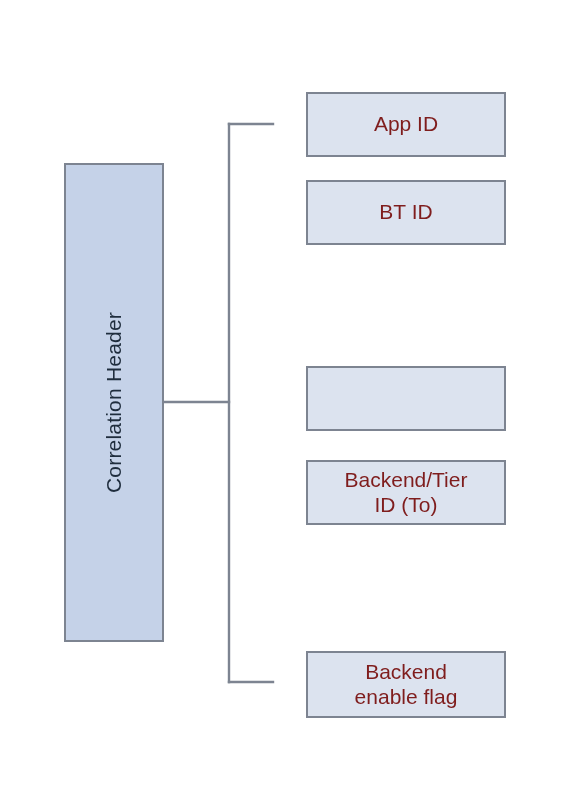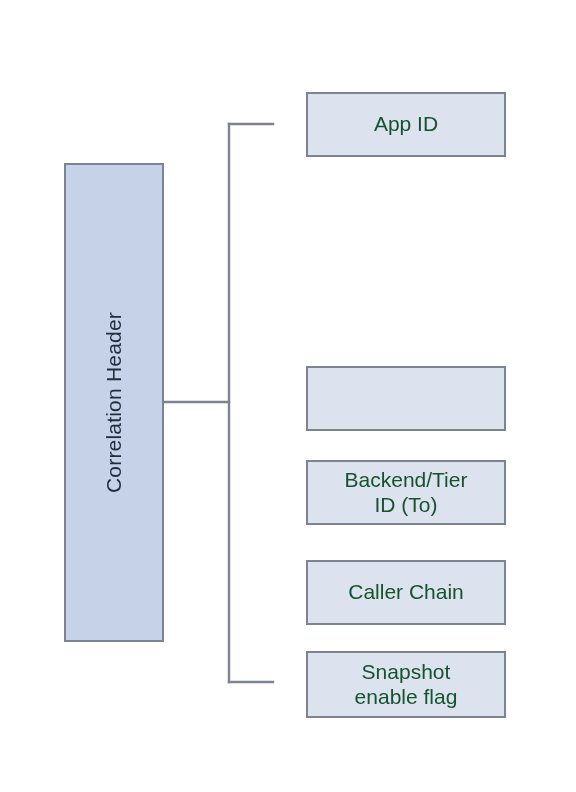--- a/index.html
+++ b/index.html
@@ -66,21 +66,21 @@
     background: #dce3ef;
     border: 2px solid #7d8491;
     display: flex;
     align-items: center;
     justify-content: center;
     text-align: center;
   }
   .child-node-label {
     font-size: 21px;
     line-height: 1.16;
-    color: #14532d;
+    color: #7f1d1d;
     padding: 0 6px;
     white-space: pre-line;
   }
 </style>
 </head>
 <body>
 
 <div id="diagram-canvas">
 
   <div class="parent-node">
@@ -96,28 +96,28 @@
 
       <line x1="229" y1="124" x2="273" y2="124"></line>
 
       <line x1="229" y1="682" x2="273" y2="682"></line>
     </g>
   </svg>
 
   <div class="child-node" style="top:92px">
     <span class="child-node-label">App ID</span>
   </div>
+  <div class="child-node" style="top:180px">
+    <span class="child-node-label">BT ID</span>
+  </div>
   <div class="child-node" style="top:366px">
     <span class="child-node-label"></span>
   </div>
   <div class="child-node" style="top:460px">
     <span class="child-node-label">Backend/Tier
 ID (To)</span>
   </div>
-  <div class="child-node" style="top:560px">
-    <span class="child-node-label">Caller Chain</span>
-  </div>
   <div class="child-node" style="top:651px;height:67px">
-    <span class="child-node-label">Snapshot
+    <span class="child-node-label">Backend
 enable flag</span>
   </div>
 
 </div>
 
 </body></html>

